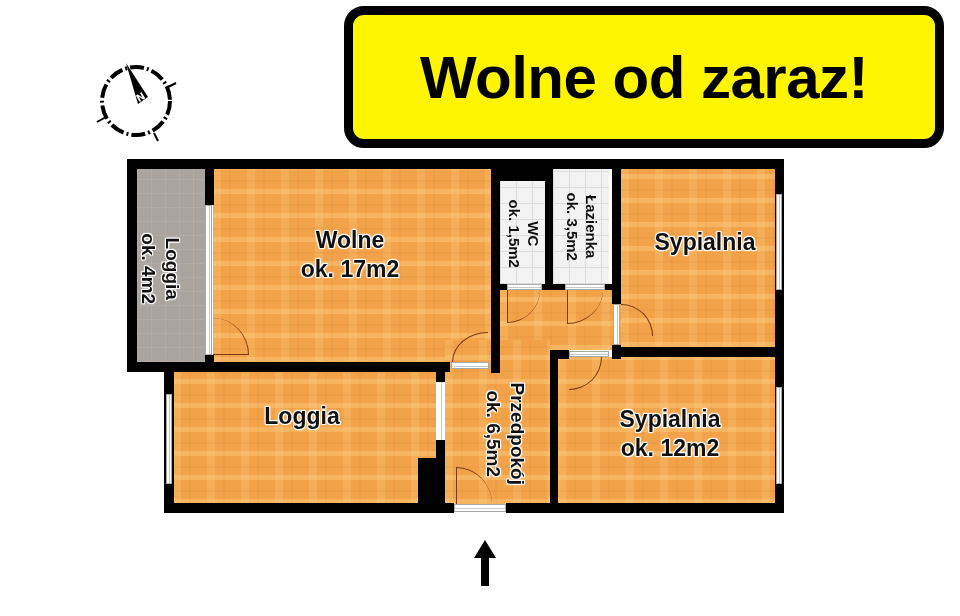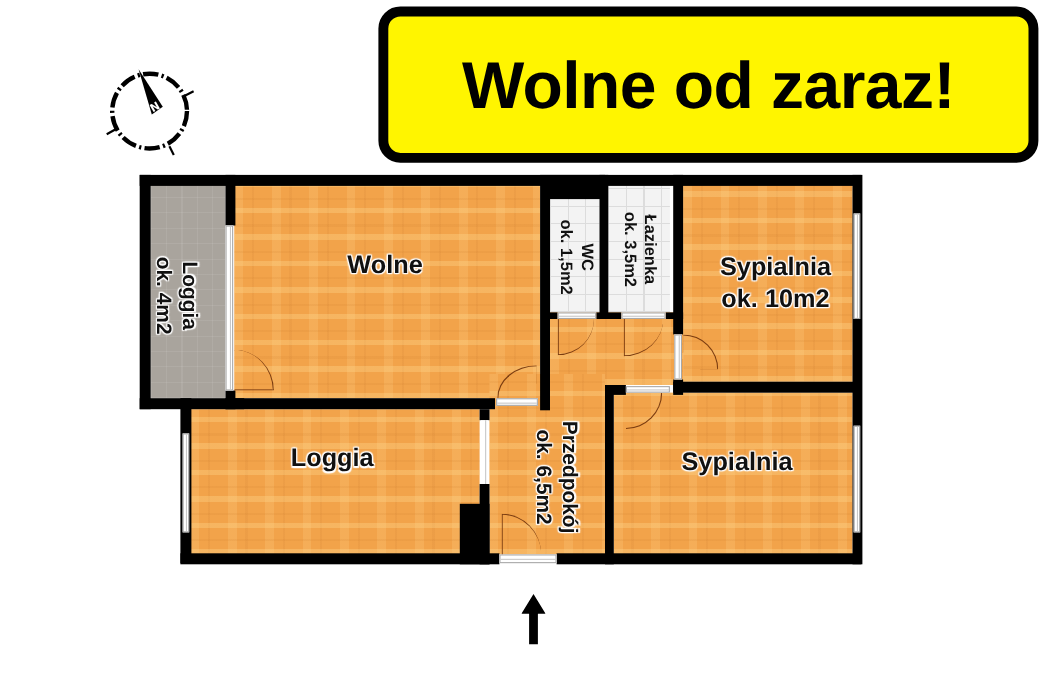--- a/index.html
+++ b/index.html
@@ -123,46 +123,47 @@
   <div class="door" style="left:569px;top:357px;width:33px;height:33px;border-top:none;border-left:none;border-radius:0 0 100% 0;"></div>
   <div class="door" style="left:456px;top:467px;width:36px;height:37px;border-right:none;border-bottom:none;border-radius:0 100% 0 0;"></div>
 
   <div class="label mid rot" style="left:100px;top:245px;width:120px;">
     <div>Loggia</div>
     <div>ok. 4m2</div>
   </div>
 
   <div class="label big" style="left:270px;top:226px;width:160px;">
     <div>Wolne</div>
+    <div>ok. 17m2</div>
   </div>
 
   <div class="label small rot" style="left:478px;top:215px;width:90px;">
     <div>WC</div>
     <div>ok. 1,5m2</div>
   </div>
 
   <div class="label small rot" style="left:536px;top:208px;width:90px;">
     <div>Łazienka</div>
     <div>ok. 3,5m2</div>
   </div>
 
   <div class="label big" style="left:630px;top:228px;width:150px;">
     <div>Sypialnia</div>
-    <div>ok. 10m2</div>
   </div>
 
   <div class="label big" style="left:222px;top:402px;width:160px;">
     <div>Loggia</div>
   </div>
 
   <div class="label mid rot" style="left:443px;top:410px;width:125px;">
     <div>Przedpokój</div>
     <div>ok. 6,5m2</div>
   </div>
 
   <div class="label big" style="left:595px;top:405px;width:150px;">
     <div>Sypialnia</div>
+    <div>ok. 12m2</div>
   </div>
 </div>
 
 <svg class="arrow" viewBox="0 0 22 46">
   <polygon points="11,0 22,18 15,18 15,46 7,46 7,18 0,18" fill="#000"></polygon>
 </svg>
 
 </body></html>

